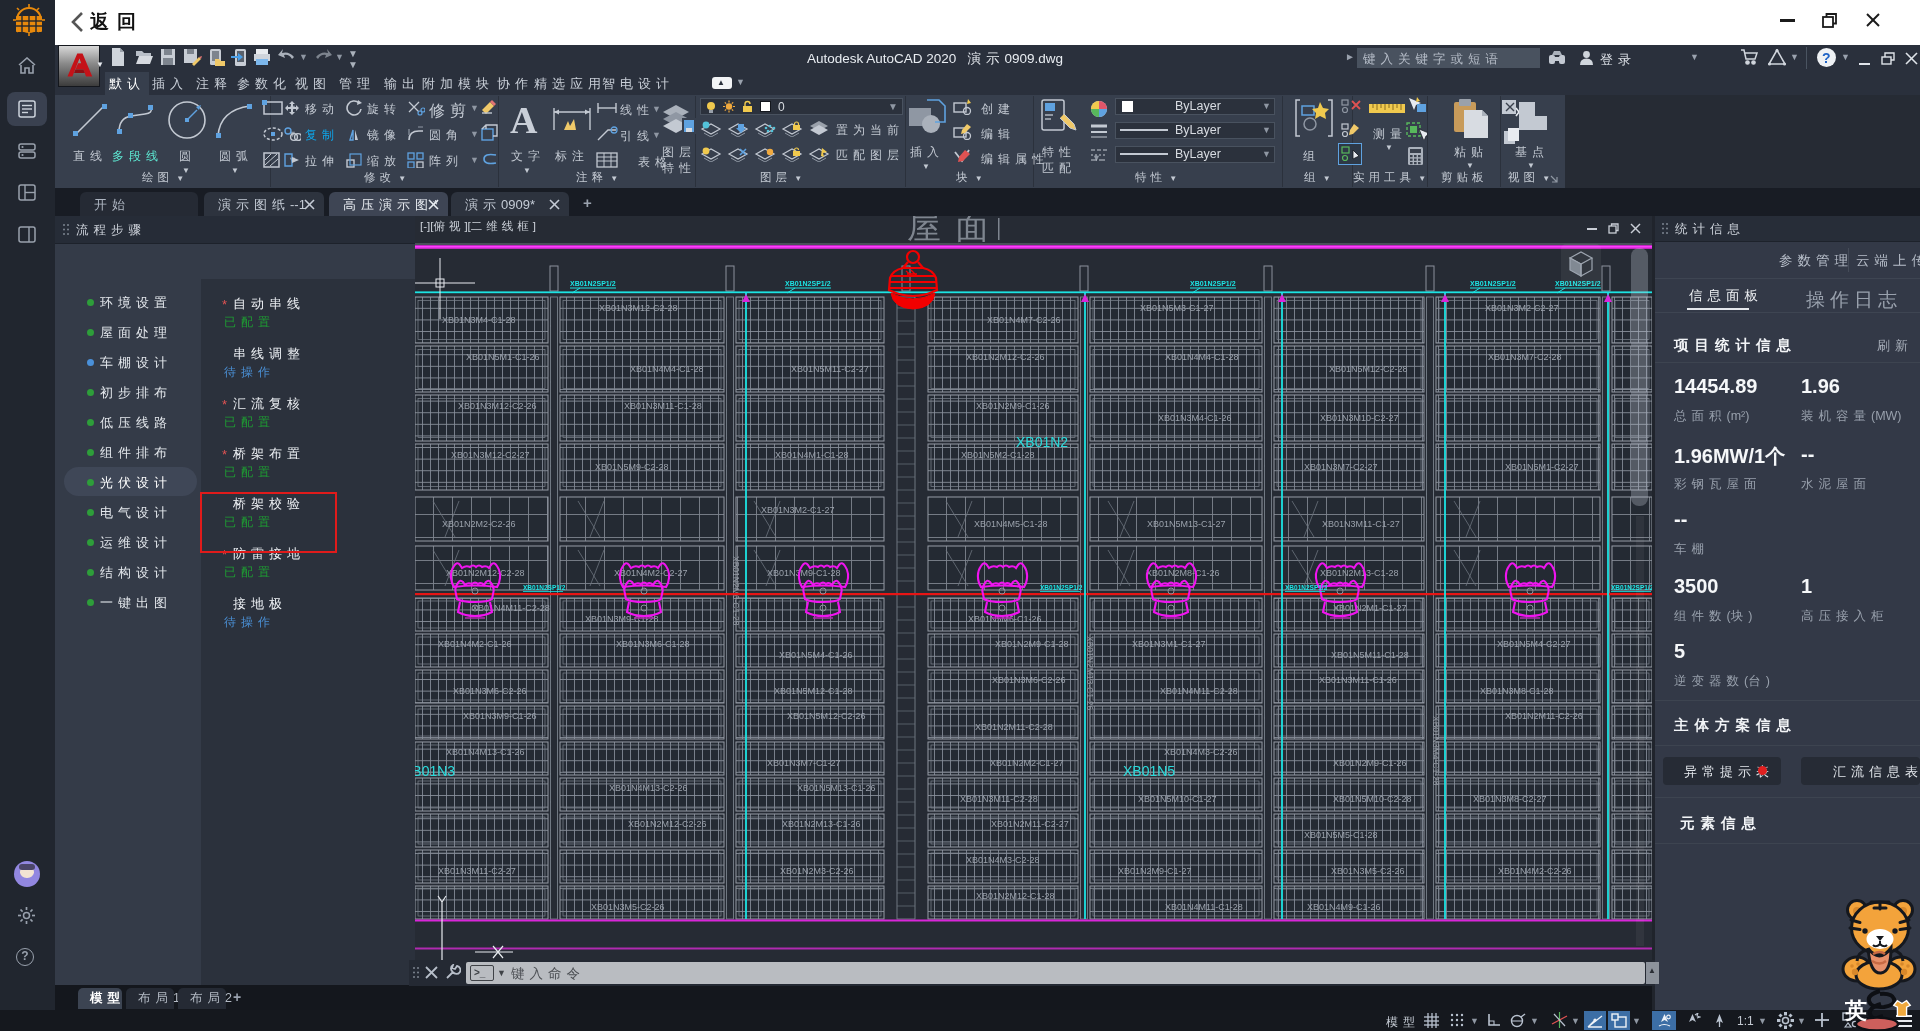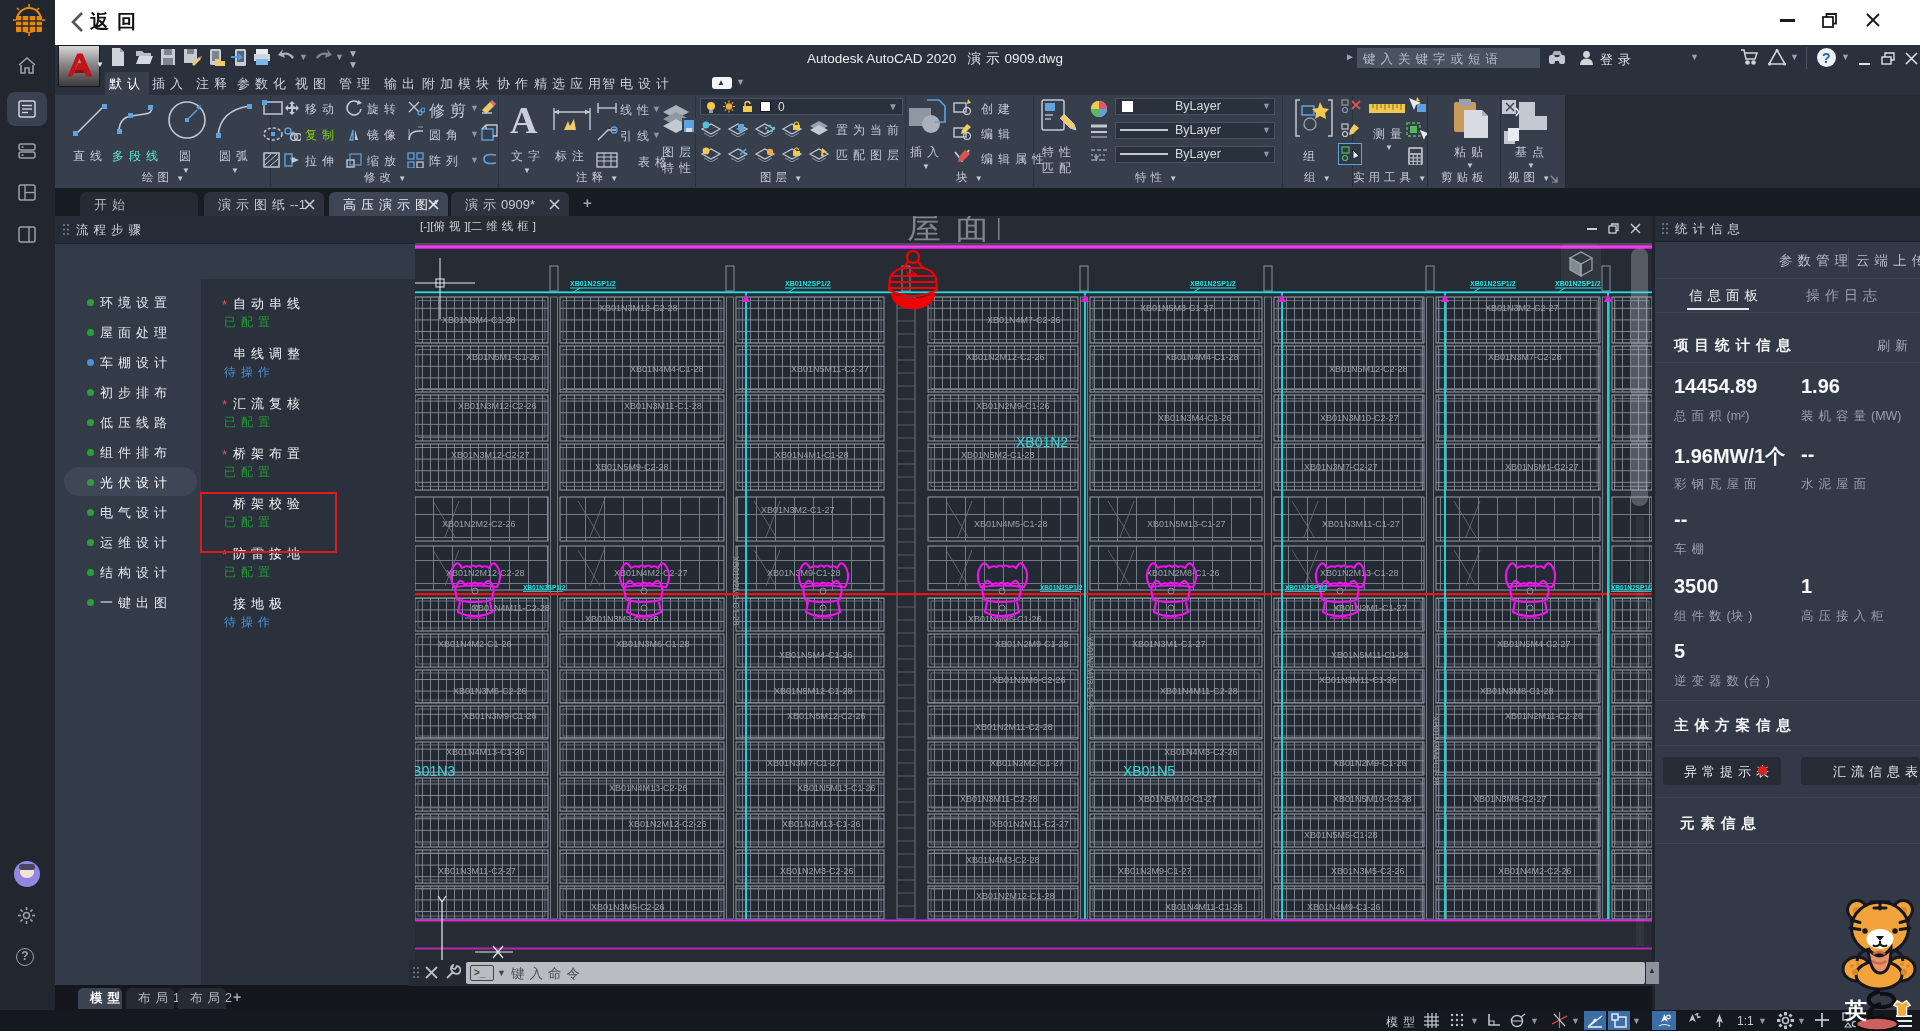--- a/index.html
+++ b/index.html
@@ -286,21 +286,21 @@
     <circle cx="13" cy="13" r="2" fill="none" stroke="#5fa2e0" stroke-width="1.2"></circle>
     <circle cx="16" cy="10" r="2" fill="none" stroke="#5fa2e0" stroke-width="1.2"></circle>
   </svg>
 <div class="txt" style="left:429px;top:101px;font-size:16px;color:#c3c9d2;font-weight:normal"><span style="letter-spacing:5px;">修剪</span></div>
 <div class="txt" style="left:470px;top:103px;font-size:9px;color:#8f97a3;font-weight:normal"><span style="letter-spacing:4px;">▼</span></div>
 <svg class="abs" style="left:283px;top:126px" width="18" height="16" viewBox="0 0 18 16">
     <circle cx="5" cy="5" r="3" fill="none" stroke="#5fa2e0" stroke-width="1.4"></circle>
     <circle cx="11" cy="11" r="3.4" fill="none" stroke="#c3c9d2" stroke-width="1.4"></circle>
     <circle cx="15" cy="11" r="3.4" fill="none" stroke="#c3c9d2" stroke-width="1.4"></circle>
   </svg>
-<div class="txt" style="left:305px;top:127px;font-size:12px;color:#84cc16;font-weight:normal"><span style="letter-spacing:5px;">复制</span></div>
+<div class="txt" style="left:305px;top:127px;font-size:12px;color:#0ea5e9;font-weight:normal"><span style="letter-spacing:5px;">复制</span></div>
 <svg class="abs" style="left:345px;top:126px" width="18" height="16" viewBox="0 0 18 16">
     <path d="M5 14 L8 4 V14 Z" fill="none" stroke="#5fa2e0" stroke-width="1.4"></path>
     <path d="M13 14 L10 4 V14 Z" fill="#c3c9d2"></path>
   </svg>
 <div class="txt" style="left:367px;top:127px;font-size:12px;color:#c3c9d2;font-weight:normal"><span style="letter-spacing:5px;">镜像</span></div>
 <svg class="abs" style="left:407px;top:126px" width="18" height="16" viewBox="0 0 18 16">
     <path d="M2 14 Q2 5 12 5 L16 5" fill="none" stroke="#c3c9d2" stroke-width="1.6"></path>
     <path d="M2 9 L2 3 M11 1 L16 1" stroke="#8f97a3" stroke-width="1.2"></path>
   </svg>
 <div class="txt" style="left:429px;top:127px;font-size:12px;color:#c3c9d2;font-weight:normal"><span style="letter-spacing:5px;">圆角</span></div>
@@ -1200,21 +1200,21 @@
       <circle cx="6" cy="11" r="1"></circle>
     </g>
   </svg>
 <div class="txt" style="left:1675px;top:221px;font-size:12.5px;color:#ced3db"><span style="letter-spacing:5px;">统计信息</span></div>
 <div class="txt" style="left:1779px;top:252px;font-size:13.5px;color:#b8bfca"><span style="letter-spacing:5px;">参数管理</span></div>
 <div class="abs" style="left:1848px;top:248px;width:1px;height:24px;background:#454c59"></div>
 <div class="txt" style="left:1856px;top:252px;font-size:13.5px;color:#b8bfca"><span style="letter-spacing:5px;">云端上传</span></div>
 <div class="abs" style="left:1655px;top:278px;width:265px;height:1px;background:#3e4552"></div>
 <div class="txt" style="left:1689px;top:287px;font-size:13.5px;color:#f2f4f7"><span style="letter-spacing:5px;">信息面板</span></div>
 <div class="abs" style="left:1687px;top:308px;width:62px;height:2px;background:#e4e7ec"></div>
-<div class="txt" style="left:1806px;top:287px;font-size:14px;color:#99a1ad"><span style="letter-spacing:5px;">操作日志</span></div>
+<div class="txt" style="left:1806px;top:287px;font-size:19px;color:#99a1ad"><span style="letter-spacing:5px;">操作日志</span></div>
 <div class="abs" style="left:1655px;top:312px;width:265px;height:1px;background:#3e4552"></div>
 <div class="txt" style="left:1674px;top:336px;font-size:14.5px;color:#f2f4f7;font-weight:bold"><span style="letter-spacing:6px;">项目统计信息</span></div>
 <div class="txt" style="left:1877px;top:337px;font-size:13px;color:#a7aeb9"><span style="letter-spacing:5px;">刷新</span></div>
 <div class="abs" style="left:1655px;top:362px;width:265px;height:1px;background:#3d4450"></div>
 <div class="txt" style="left:1674px;top:375px;font-size:20px;font-weight:bold;color:#f5f7f9">14454.89</div>
 <div class="txt" style="left:1674px;top:408px;font-size:12.5px;color:#98a0ac"><span style="letter-spacing:5px;">总面积</span>(m²)</div>
 <div class="txt" style="left:1801px;top:375px;font-size:20px;font-weight:bold;color:#f5f7f9">1.96</div>
 <div class="txt" style="left:1801px;top:408px;font-size:12.5px;color:#98a0ac"><span style="letter-spacing:5px;">装机容量</span>(MW)</div>
 <div class="txt" style="left:1674px;top:443px;font-size:20px;font-weight:bold;color:#f5f7f9">1.96MW/1<span style="letter-spacing:7px;">个</span></div>
 <div class="txt" style="left:1674px;top:476px;font-size:12.5px;color:#98a0ac"><span style="letter-spacing:5px;">彩钢瓦屋面</span></div>

